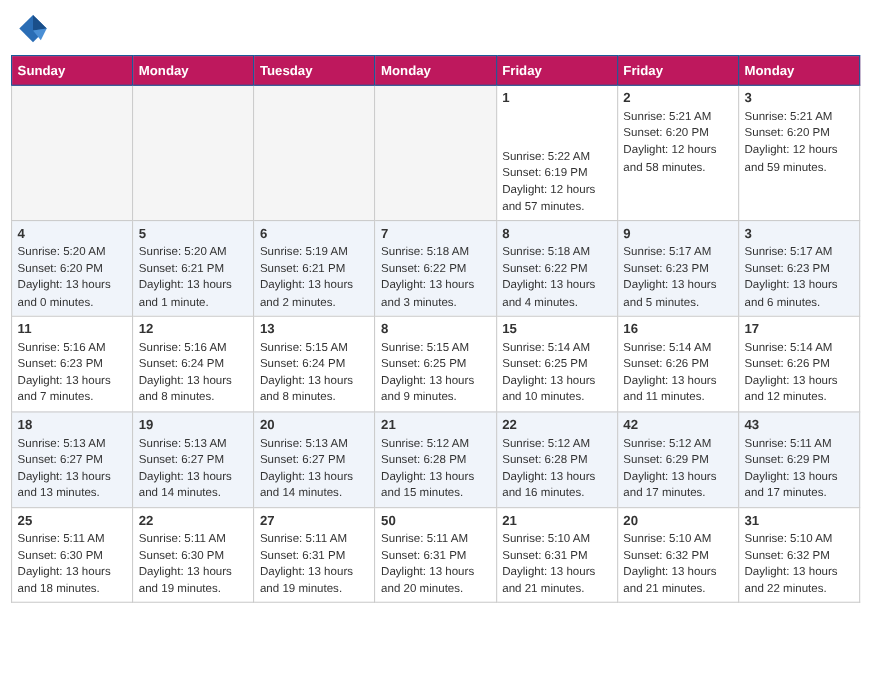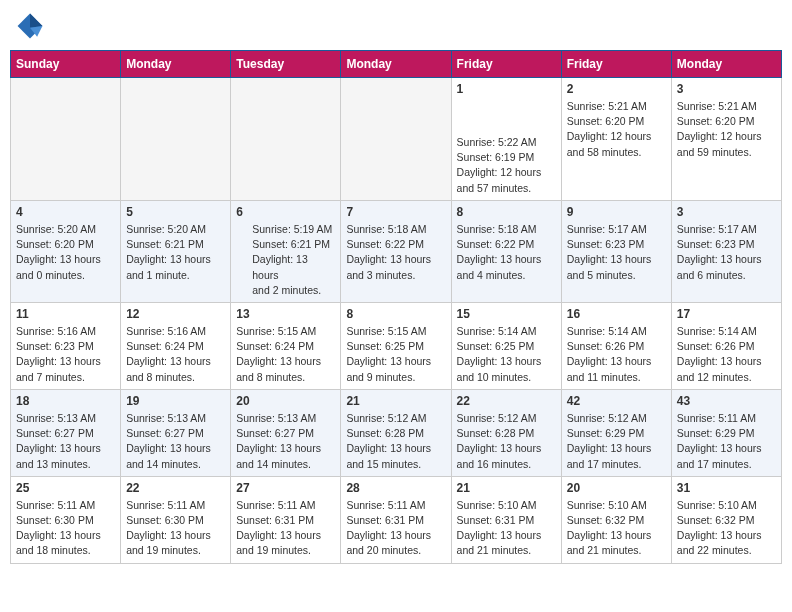--- a/index.html
+++ b/index.html
@@ -170,21 +170,21 @@
         </td>
         <td>
           <div class="day-num">5</div>
           <div class="day-info" style="white-space: pre-line;">Sunrise: 5:20 AM
 Sunset: 6:21 PM
 Daylight: 13 hours
 and 1 minute.</div>
         </td>
         <td>
           <div class="day-num">6</div>
-          <div class="day-info" style="white-space: pre-line; margin-left: 16px;">Sunrise: 5:19 AM
+          <div class="day-info" style="white-space: pre-line;">Sunrise: 5:19 AM
 Sunset: 6:21 PM
 Daylight: 13 hours
 and 2 minutes.</div>
         </td>
         <td>
           <div class="day-num">7</div>
           <div class="day-info" style="white-space: pre-line;">Sunrise: 5:18 AM
 Sunset: 6:22 PM
 Daylight: 13 hours
 and 3 minutes.</div>
@@ -329,21 +329,21 @@
 and 19 minutes.</div>
         </td>
         <td>
           <div class="day-num">27</div>
           <div class="day-info" style="white-space: pre-line;">Sunrise: 5:11 AM
 Sunset: 6:31 PM
 Daylight: 13 hours
 and 19 minutes.</div>
         </td>
         <td>
-          <div class="day-num">28</div>
+          <div class="day-num">50</div>
           <div class="day-info" style="white-space: pre-line;">Sunrise: 5:11 AM
 Sunset: 6:31 PM
 Daylight: 13 hours
 and 20 minutes.</div>
         </td>
         <td>
           <div class="day-num">21</div>
           <div class="day-info" style="white-space: pre-line;">Sunrise: 5:10 AM
 Sunset: 6:31 PM
 Daylight: 13 hours

